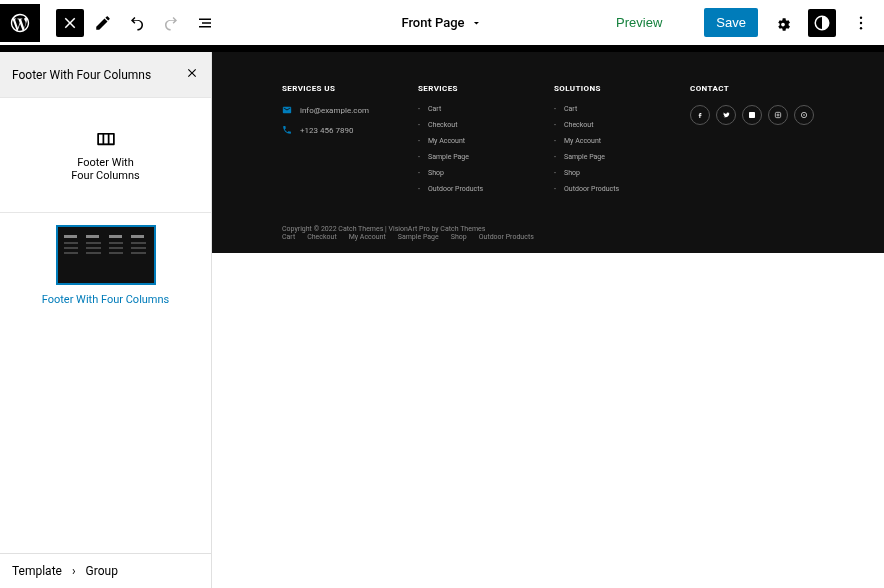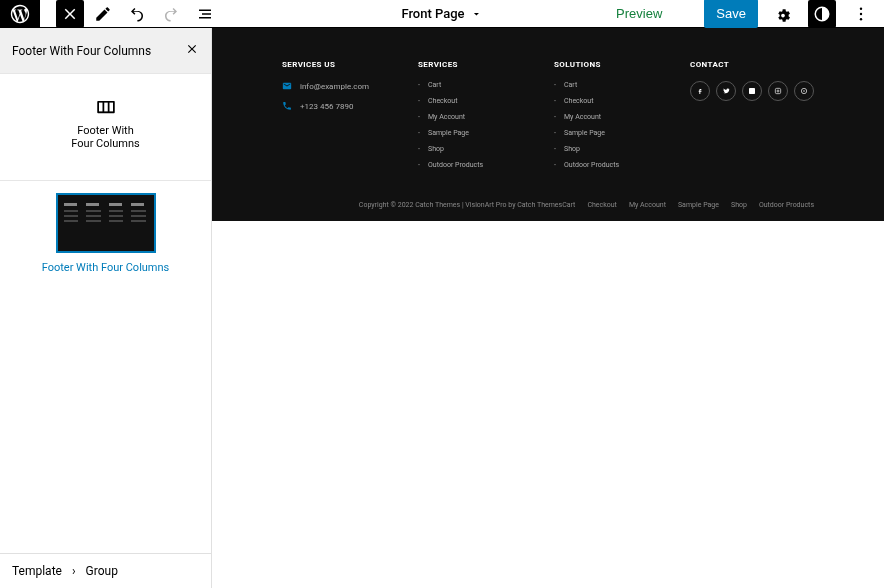--- a/index.html
+++ b/index.html
@@ -1,30 +1,30 @@
 <!DOCTYPE html>
 <html><head>
   <meta charset="utf-8">
   <style>
     * { margin:0; padding:0; box-sizing:border-box; }
     body { font-family:-apple-system,BlinkMacSystemFont,"Segoe UI",Roboto,sans-serif; background:#fff; width:884px; height:588px; overflow:hidden; display:flex; flex-direction:column; }
-    .topbar { height:28px; border-bottom:1px solid #000000; display:flex; align-items:center; }
+    .topbar { height:52px; border-bottom:7px solid #000000; display:flex; align-items:center; }
     .wp-logo { width:40px; height:38px; background:#000; display:flex; align-items:center; justify-content:center; }
     .wp-logo svg { width:22px; height:22px; fill:#fff; }
     .tool-icon { width:30px; height:30px; display:inline-flex; align-items:center; justify-content:center; margin-left:4px; border-radius:2px; cursor:pointer; }
     .tool-icon.black { background:#000; color:#fff; width:28px; height:28px; margin-left:16px; }
     .tool-icon svg { width:18px; height:18px; fill:currentColor; }
     .redo { opacity:.3; }
     .tpl-center { position:absolute; left:50%; transform:translateX(-50%); display:flex; align-items:center; font-size:13px; font-weight:500; cursor:pointer; }
     .chev { margin-left:6px; }
     .right-tools { margin-left:auto; display:flex; align-items:center; gap:6px; padding-right:8px; }
     .preview { color:#15803d; font-size:13px; background:none; border:none; cursor:pointer; padding:6px 8px; }
     .save { background:#007cba; color:#fff; border:none; font-size:13px; padding:7px 12px; border-radius:2px; cursor:pointer;margin-left:28px; }
     .body { flex:1; display:flex; overflow:hidden; }
-    .sidebar { width:212px; border-right:1px solid #e0e0e0; display:flex; flex-direction:column; }
+    .sidebar { width:212px; border-right:1px solid #e0e0e0; display:flex; flex-direction:column;gap:8px; }
     .sb-header { background:#f0f0f0; padding:14px 12px; display:flex; align-items:center; justify-content:space-between; font-size:12px; border-bottom:1px solid #e6e6e6; }
     .sb-close svg { width:14px; height:14px; }
     .sb-content { flex:1; padding:16px 8px; overflow:auto; }
     .sb-block1 { display:flex; flex-direction:column; align-items:center; font-size:11px; text-align:right; padding:10px 0; width:90px; margin:0 auto 20px; }
     .sb-block1 .ico { width:22px; height:14px; margin-bottom:10px; }
     .divider { border-top:1px solid #e6e6e6; margin:4px -8px 12px; }
     .thumb { border:2px solid #007cba; width:100px; height:60px; margin:0 auto 8px; background:#111; position:relative; overflow:hidden; padding:8px 6px; }
     .thumb-cols { display:flex; gap:6px; height:100%; }
     .thumb-col { flex:1; }
     .tb-head { height:3px; width:80%; background:#888; margin-bottom:4px; }
@@ -37,21 +37,21 @@
     .fcol { flex:1; }
     .fhead { color:#fff; font-size:8px; font-weight:700; margin-bottom:12px; letter-spacing:.4px; }
     .contact-row { display:flex; align-items:center; margin-bottom:10px; }
     .ci { width:10px; height:10px; margin-right:8px; fill:#007cba; flex-shrink:0; }
     .flist { list-style:none; }
     .flist li { position:relative; padding-left:10px; margin-bottom:8px; font-size:7px; }
     .flist li:before { content:"•"; position:absolute; left:0; color:#888; font-size:6px; top:0; }
     .social { display:flex; gap:6px; }
     .sbtn { width:20px; height:20px; border:1px solid #555; border-radius:50%; display:flex; align-items:center; justify-content:center; }
     .sbtn svg { width:8px; height:8px; fill:#fff; }
-    .foot-bot { display:flex; padding:12px 70px; justify-content:flex-end; font-size:7px; color:#888; }
+    .foot-bot { display:flex; padding:12px 70px; justify-content:center; font-size:7px; color:#888;flex-direction:column; }
     .fblinks { display:flex; gap:12px; }
   </style>
 </head>
 <body>
 
 <div class="topbar">
   <div class="wp-logo">
     <svg viewBox="0 0 24 24">
         <path d="M12 2C6.5 2 2 6.5 2 12s4.5 10 10 10 10-4.5 10-10S17.5 2 12 2zm-8.5 10c0-1.2.3-2.4.7-3.4l4 11C5.5 18 3.5 15.3 3.5 12zm8.5 8.5c-.8 0-1.6-.1-2.4-.3l2.5-7.4 2.6 7.2c-.9.3-1.8.5-2.7.5zm1.2-12.5c.5 0 1-.1 1-.1.5 0 .4-.7-.1-.7 0 0-1.4.1-2.3.1-.8 0-2.3-.1-2.3-.1-.5 0-.5.7-.1.7 0 0 .5.1.9.1l1.3 3.7-1.9 5.7-3.2-9.4c.5 0 1-.1 1-.1.5 0 .4-.7-.1-.7 0 0-1.4.1-2.3.1C6 6 8.8 3.5 12 3.5c2.4 0 4.6.9 6.2 2.4h-.1c-.9 0-1.5.8-1.5 1.6 0 .7.4 1.4.9 2.1.3.6.7 1.3.7 2.4 0 .7-.3 1.6-.7 2.8l-.9 2.9-3.4-9.7zm7.3 4c0 3.1-1.7 5.9-4.2 7.4l2.6-7.5c.5-1.2.6-2.2.6-3v-.6c.6 1.1 1 2.4 1 3.7z"></path>
       </svg>

